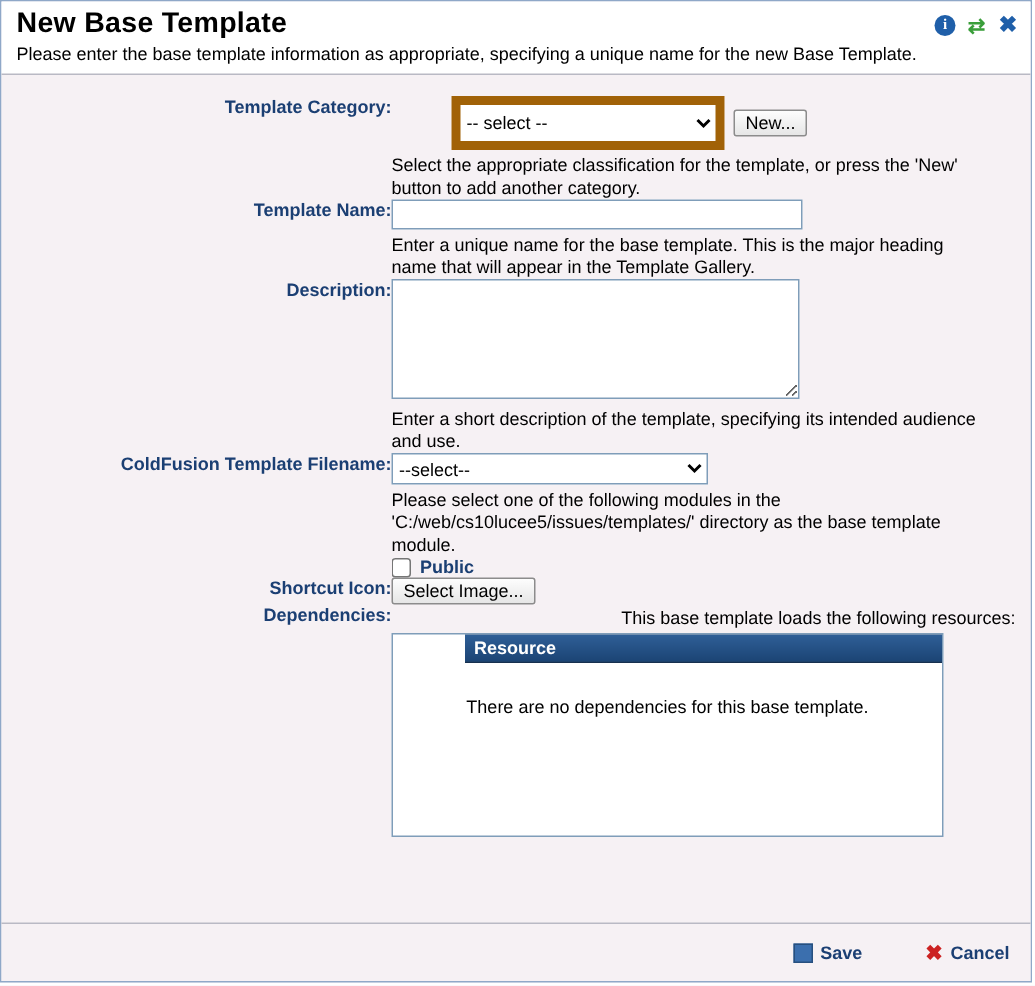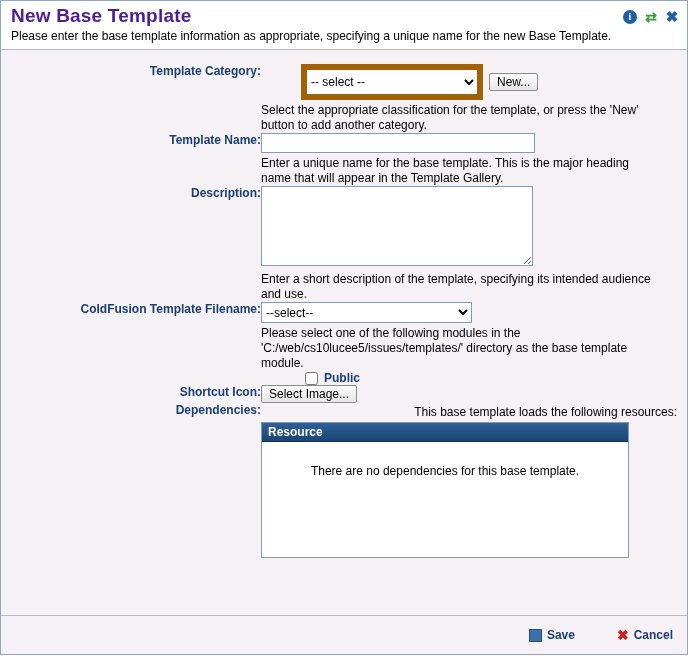--- a/index.html
+++ b/index.html
@@ -28,21 +28,21 @@
   
   .header {
     background: #ffffff;
     padding: 4px 8px 6px 8px;
     border-bottom: 1px solid #b9b9c4;
     position: relative;
   }
   .title {
     font-size: 19px;
     font-weight: bold;
-    color: #4c1d95;
+    color: #000000;
     letter-spacing: 0.2px;
     margin: 0 0 2px 2px;
   }
   .subtitle {
     font-size: 12px;
     color: #000000;
     margin-left: 2px;
   }
   .header-icons {
     position: absolute;
@@ -146,39 +146,40 @@
   button.btn {
     font-family: "Liberation Sans", sans-serif;
     font-size: 12px;
     padding: 1px 7px;
     border: 1px solid #8c8c8c;
     background: linear-gradient(#fdfdfd, #e6e6e6);
     border-radius: 2px;
     cursor: pointer;
   }
   .inline-row { display: flex; align-items: center; gap: 6px; }
-  .chk-row { display: flex; align-items: center; gap: 6px; margin-left: 44px; }
+  .chk-row { display: flex; align-items: center; gap: 6px; }
   input[type="checkbox"] { margin: 0; }
   .chk-label { color: #1b3f73; font-weight: bold; font-size: 12px; }
 
   .dep-note { font-size: 12px; margin-top: 2px; margin-bottom: 3px; text-align: right; }
   .dep-box {
     width: 368px;
     height: 136px;
     border: 1px solid #7f9db9;
     background: #ffffff;
     box-sizing: border-box;
   }
   .dep-head {
     background: linear-gradient(#2f5f97, #1b4474);
     color: #ffffff;
     font-weight: bold;
     font-size: 12px;
     padding: 2px 6px;
     border-bottom: 1px solid #17304f;
+    margin-left: 48px;
   }
   .dep-empty {
     text-align: center;
     font-size: 12px;
     padding-top: 22px;
     color: #000000;
   }
 
   
   .footer {

